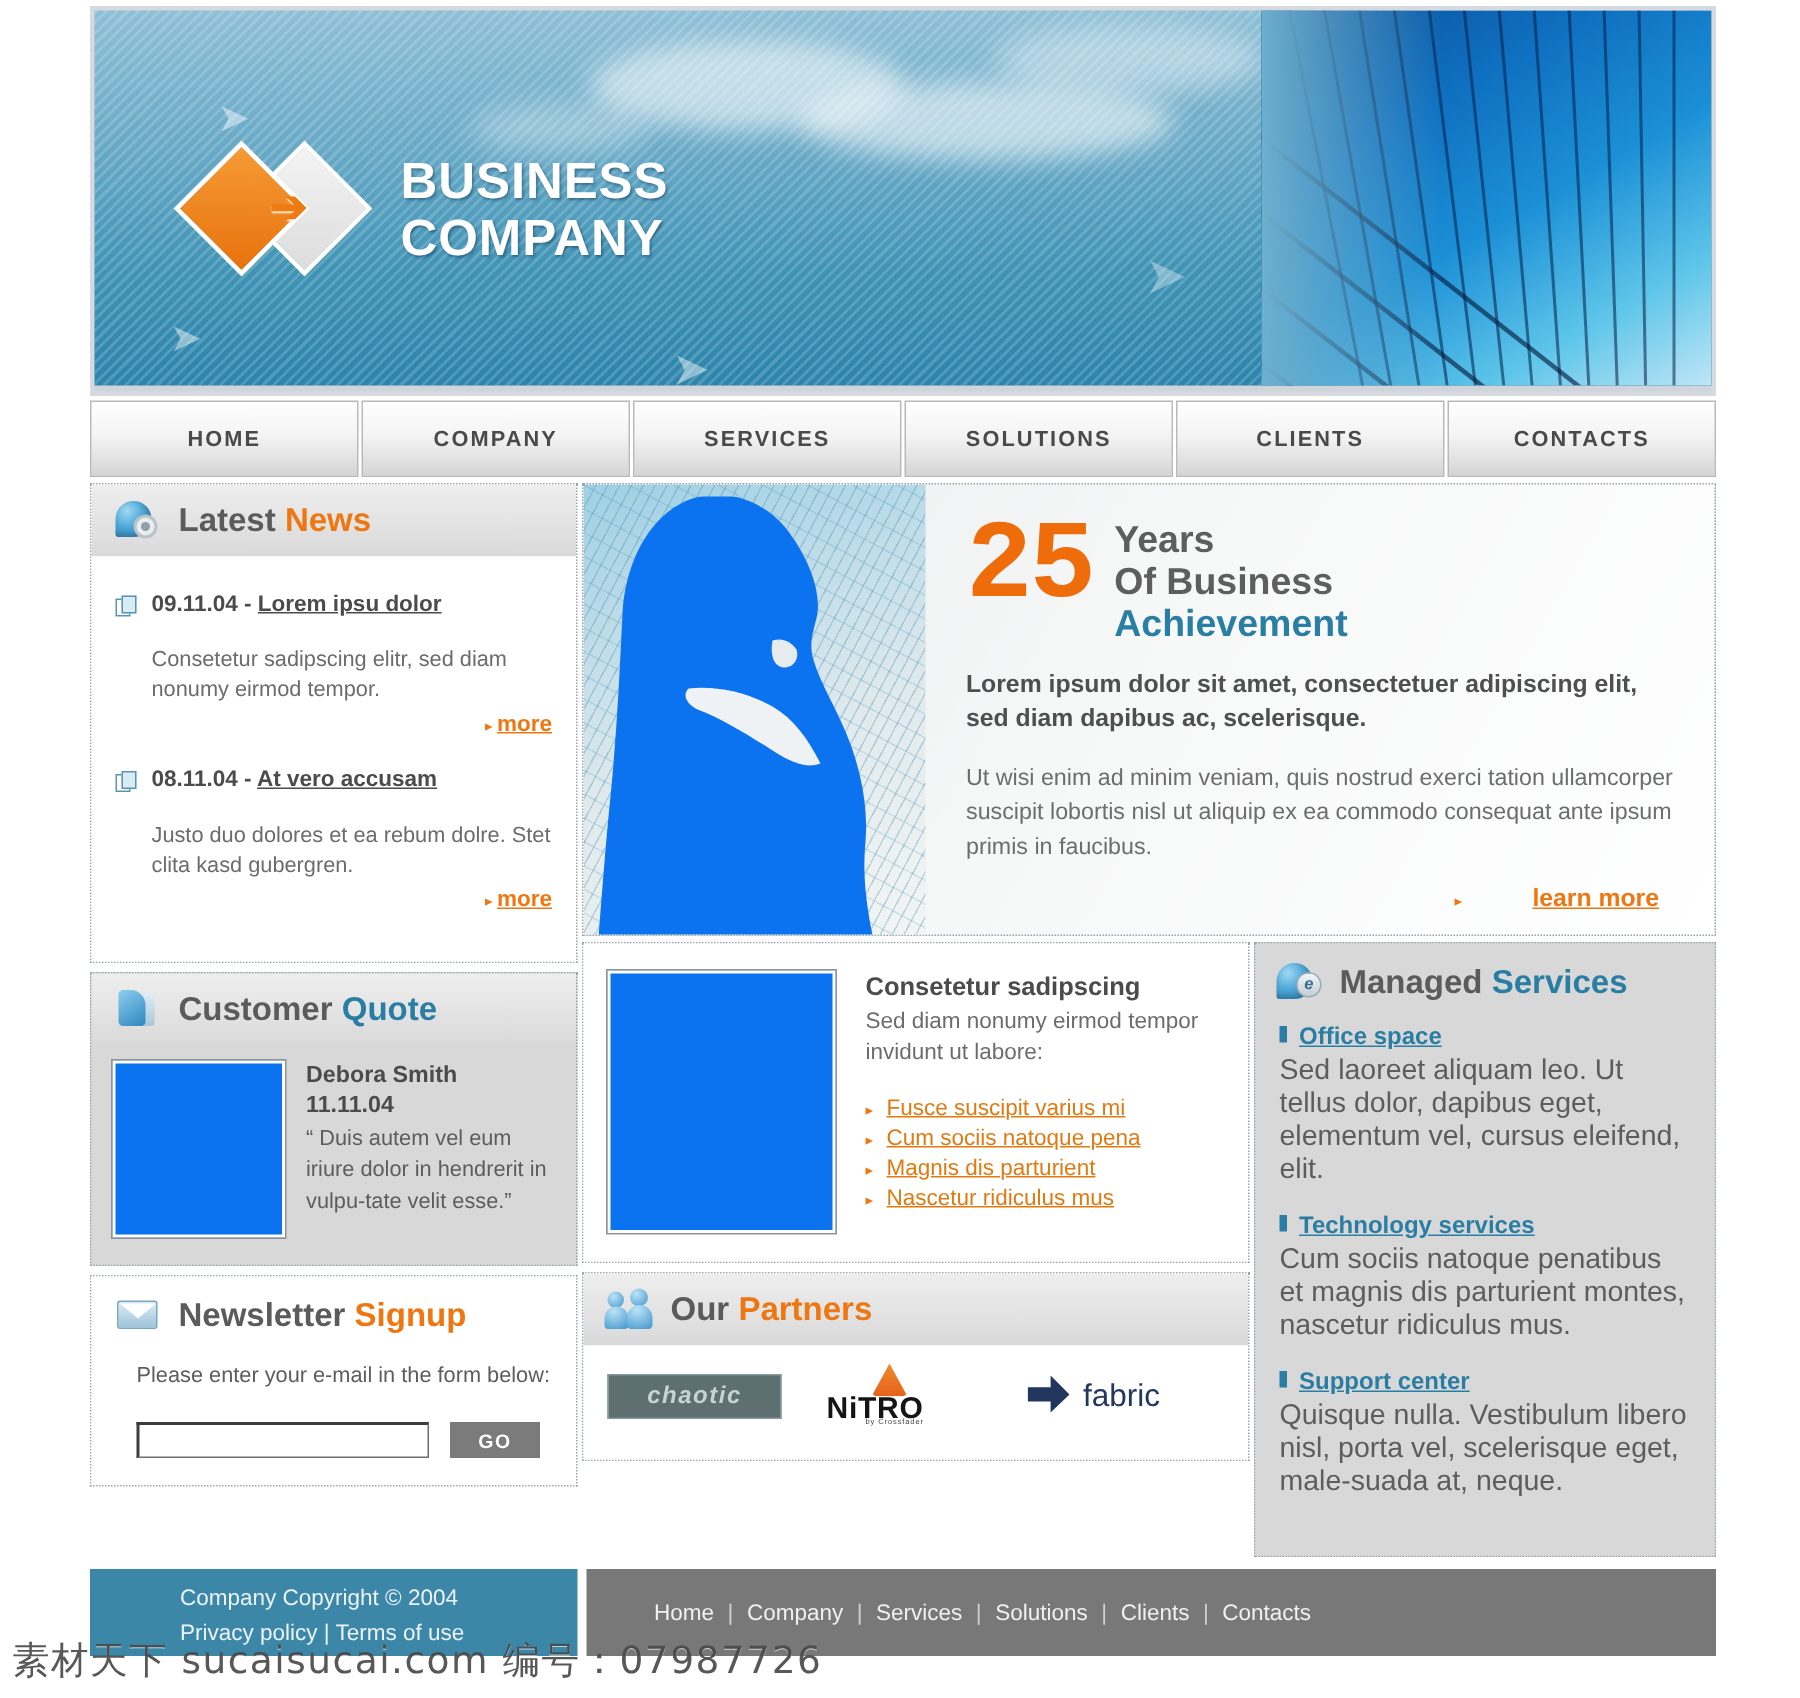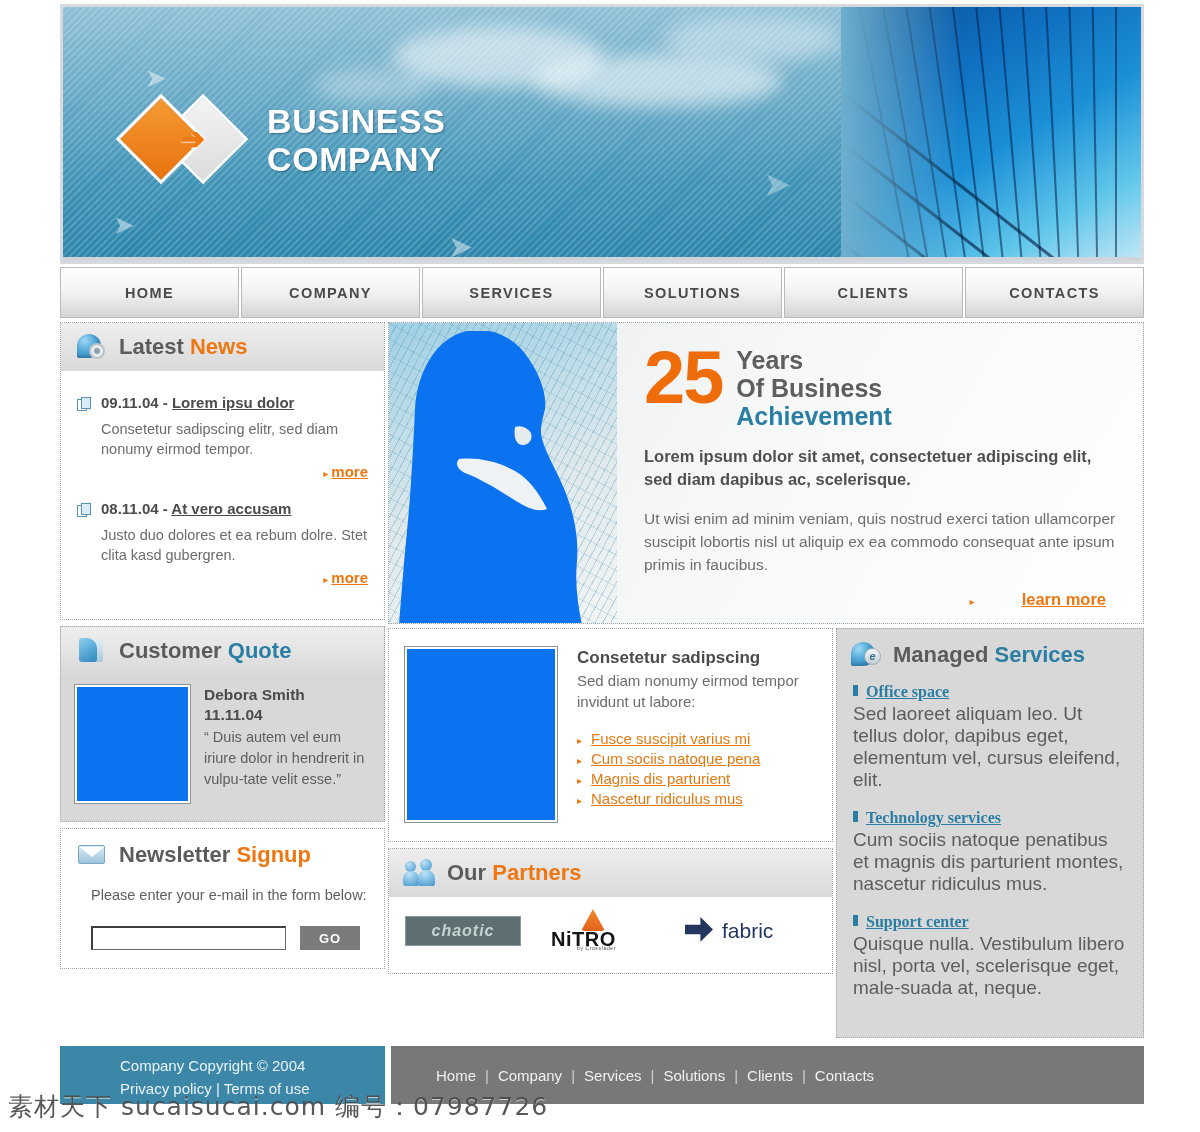--- a/index.html
+++ b/index.html
@@ -347,21 +347,21 @@
     font-size: 15px;
     font-weight: bold;
     color: #4b4b4b;
     text-decoration: underline;
     cursor: pointer;
   }
   .news-text {
     font-size: 14.5px;
     color: #6c6c6c;
     line-height: 20px;
-    margin: 7px 0 0 24px;
+    margin: 18px 0 0 24px;
   }
   .more-row {
     text-align: right;
     margin-top: 4px;
   }
   .more-link {
     font-size: 15px;
     font-weight: bold;
     color: #ee7711;
     text-decoration: underline;
@@ -485,20 +485,21 @@
     display: flex;
     align-items: flex-start;
     gap: 14px;
   }
   #hero-num {
     font-size: 74px;
     line-height: 70px;
     font-weight: bold;
     color: #ef6c0b;
     letter-spacing: -2px;
+    font-family: Liberation Mono, monospace;
   }
   #hero-lines {
     margin-top: 3px;
     font-size: 25px;
     line-height: 28px;
     font-weight: bold;
     color: #5e5e5e;
   }
   #hero-lines .blue { color: #2b7ea3; }
   #hero-lead {
@@ -648,21 +649,20 @@
     flex: 0 0 5px;
     position: relative;
     top: -1px;
   }
   .svc-title {
     font-size: 16px;
     font-weight: bold;
     color: #2b7ea3;
     text-decoration: underline;
     cursor: pointer;
-    font-family: Liberation Serif, serif;
   }
   .svc-text {
     font-size: 19px;
     color: #5d5d5d;
     line-height: 22px;
     margin-top: 2px;
   }
   
   #footer {
     position: absolute;

